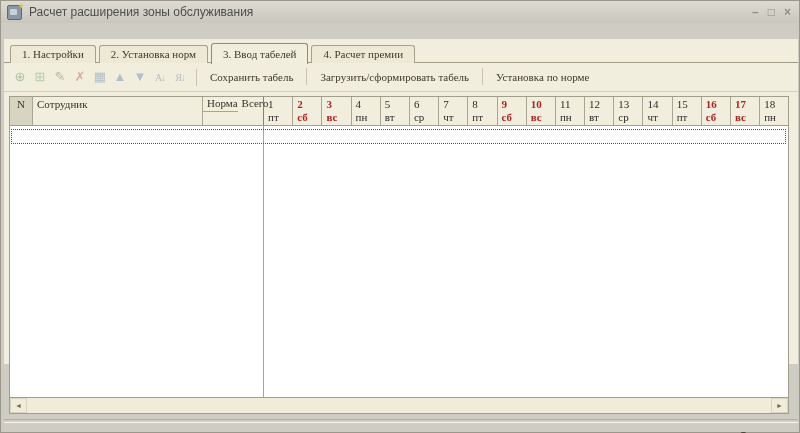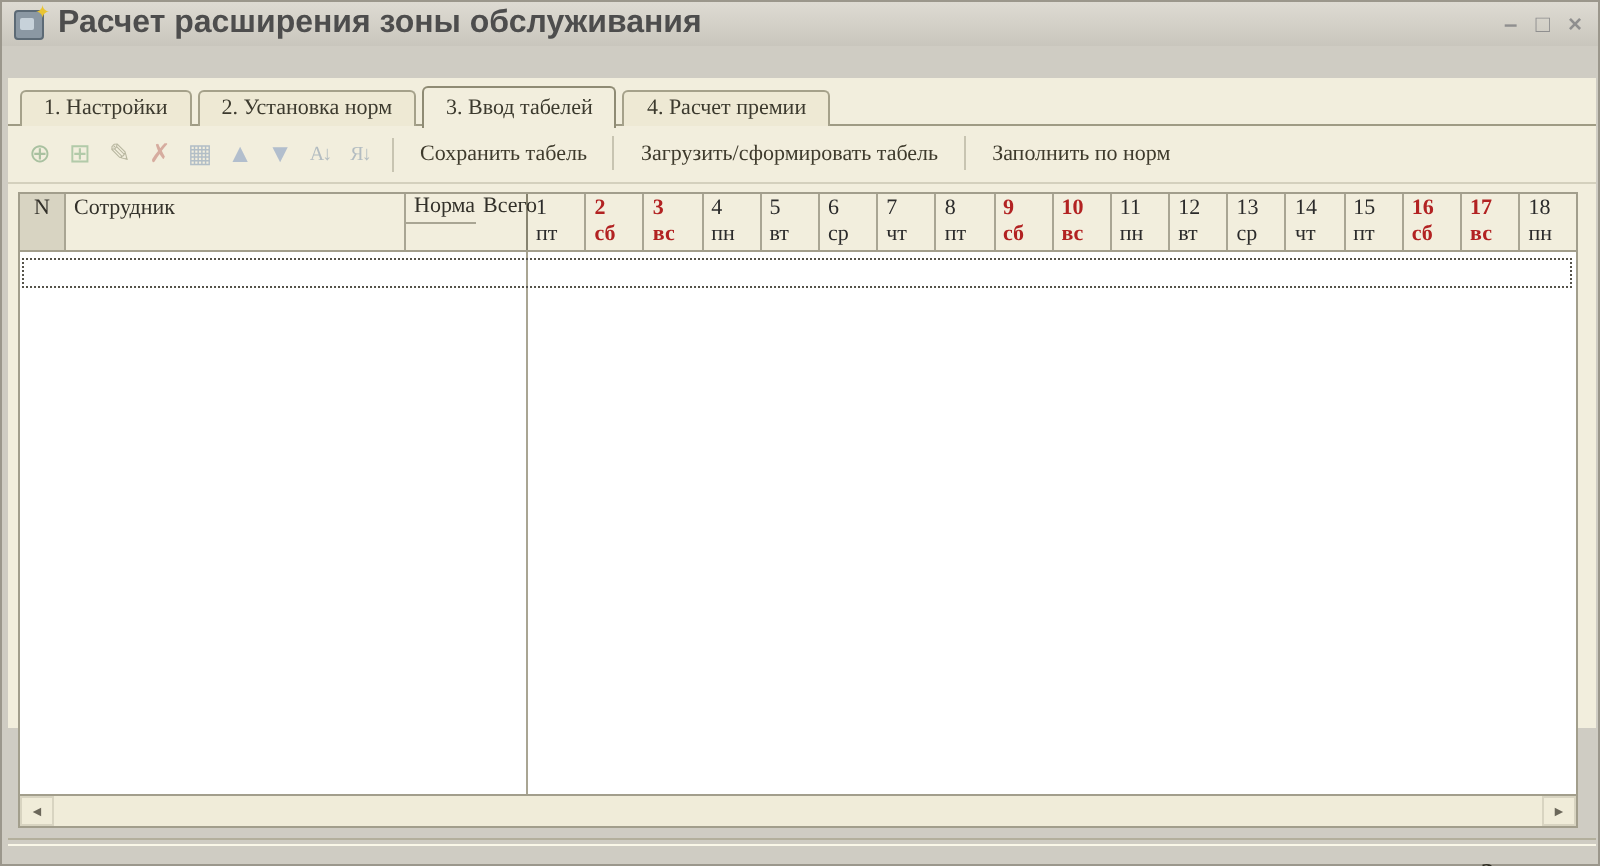--- a/index.html
+++ b/index.html
@@ -7,21 +7,21 @@
   .window{position:relative;width:800px;height:433px;background:#cfccc3;
     border:1px solid #9b978c;box-sizing:border-box;}
   
   .titlebar{position:absolute;left:0;top:0;width:100%;height:22px;
     background:linear-gradient(#dedbd3,#c9c6bd);display:flex;align-items:center;}
   .winicon{position:relative;width:13px;height:13px;margin:0 7px 0 6px;
     background:#8b98a3;border:1px solid #5c6a75;border-radius:2px;flex:none;}
   .winicon .face{position:absolute;left:2px;top:3px;width:7px;height:6px;
     background:#c7d2da;border-radius:1px;}
   .winicon .sparkle{position:absolute;right:-4px;top:-5px;font-size:9px;color:#e9c431;}
-  .wtitle{font-size:16px;font-weight:bold;color:#4d4d4d;white-space:nowrap;}
+  .wtitle{font-size:12px;font-weight:normal;color:#4d4d4d;white-space:nowrap;}
   .wcontrols{position:absolute;right:8px;top:0;height:22px;display:flex;
     align-items:center;gap:9px;color:#8f8f8f;font-weight:bold;font-size:12px;}
   .wctrl{cursor:default;line-height:12px;}
   
   .form{position:absolute;left:3px;top:38px;width:794px;height:325px;background:#f2eedd;font-family:Liberation Serif, serif;}
   .tabline{position:absolute;left:0;top:23px;width:100%;height:1px;background:#9f9b84;z-index:1;}
   .tabstrip{position:absolute;left:6px;top:4px;height:20px;display:flex;
     align-items:flex-end;gap:3px;z-index:2;}
   .tab{background:#eee9d4;border:1px solid #a5a18a;border-bottom:none;
     border-radius:3px 3px 0 0;padding:2px 11px;font-size:11px;color:#3c3a2e;
@@ -108,21 +108,21 @@
           <span class="tbicon" style="color: rgb(127, 151, 192);">▼</span>
           <span class="tbicon small" style="color: rgb(128, 149, 171);">А↓</span>
           <span class="tbicon small" style="color: rgb(128, 149, 171);">Я↓</span>
         </span>
       <span class="tbsep"></span>
       <span id="tbbtns" style="display:flex;align-items:flex-start;">
           <span class="tbbtn">Сохранить табель</span>
           <span class="tbsep"></span>
           <span class="tbbtn">Загрузить/сформировать табель</span>
           <span class="tbsep"></span>
-          <span class="tbbtn">Заполнить по норм</span>
+          <span class="tbbtn">Установка по норме</span>
         </span>
     </div>
 
     <div class="table">
       <div class="thead">
         <div class="th th-n">N</div>
         <div class="th th-emp">Сотрудник</div>
         <div class="th th-norm">
           <div class="r1">Норма</div>
           <div class="r2">Всего</div>

